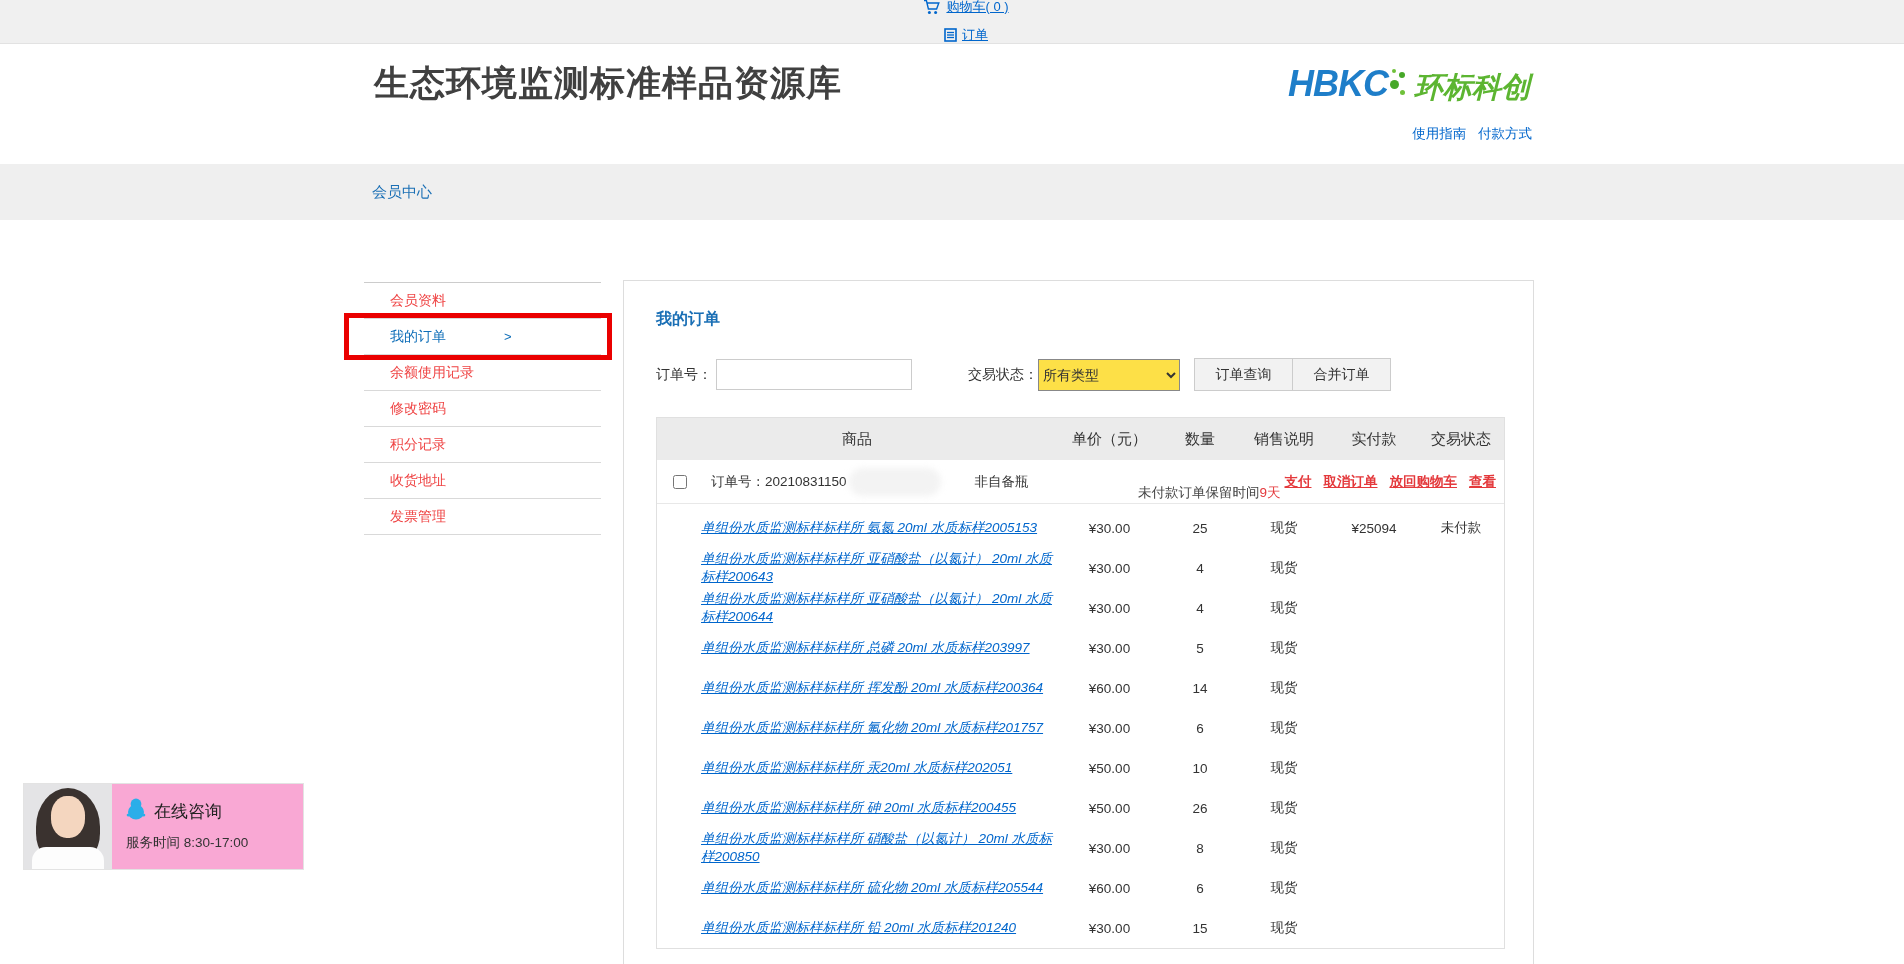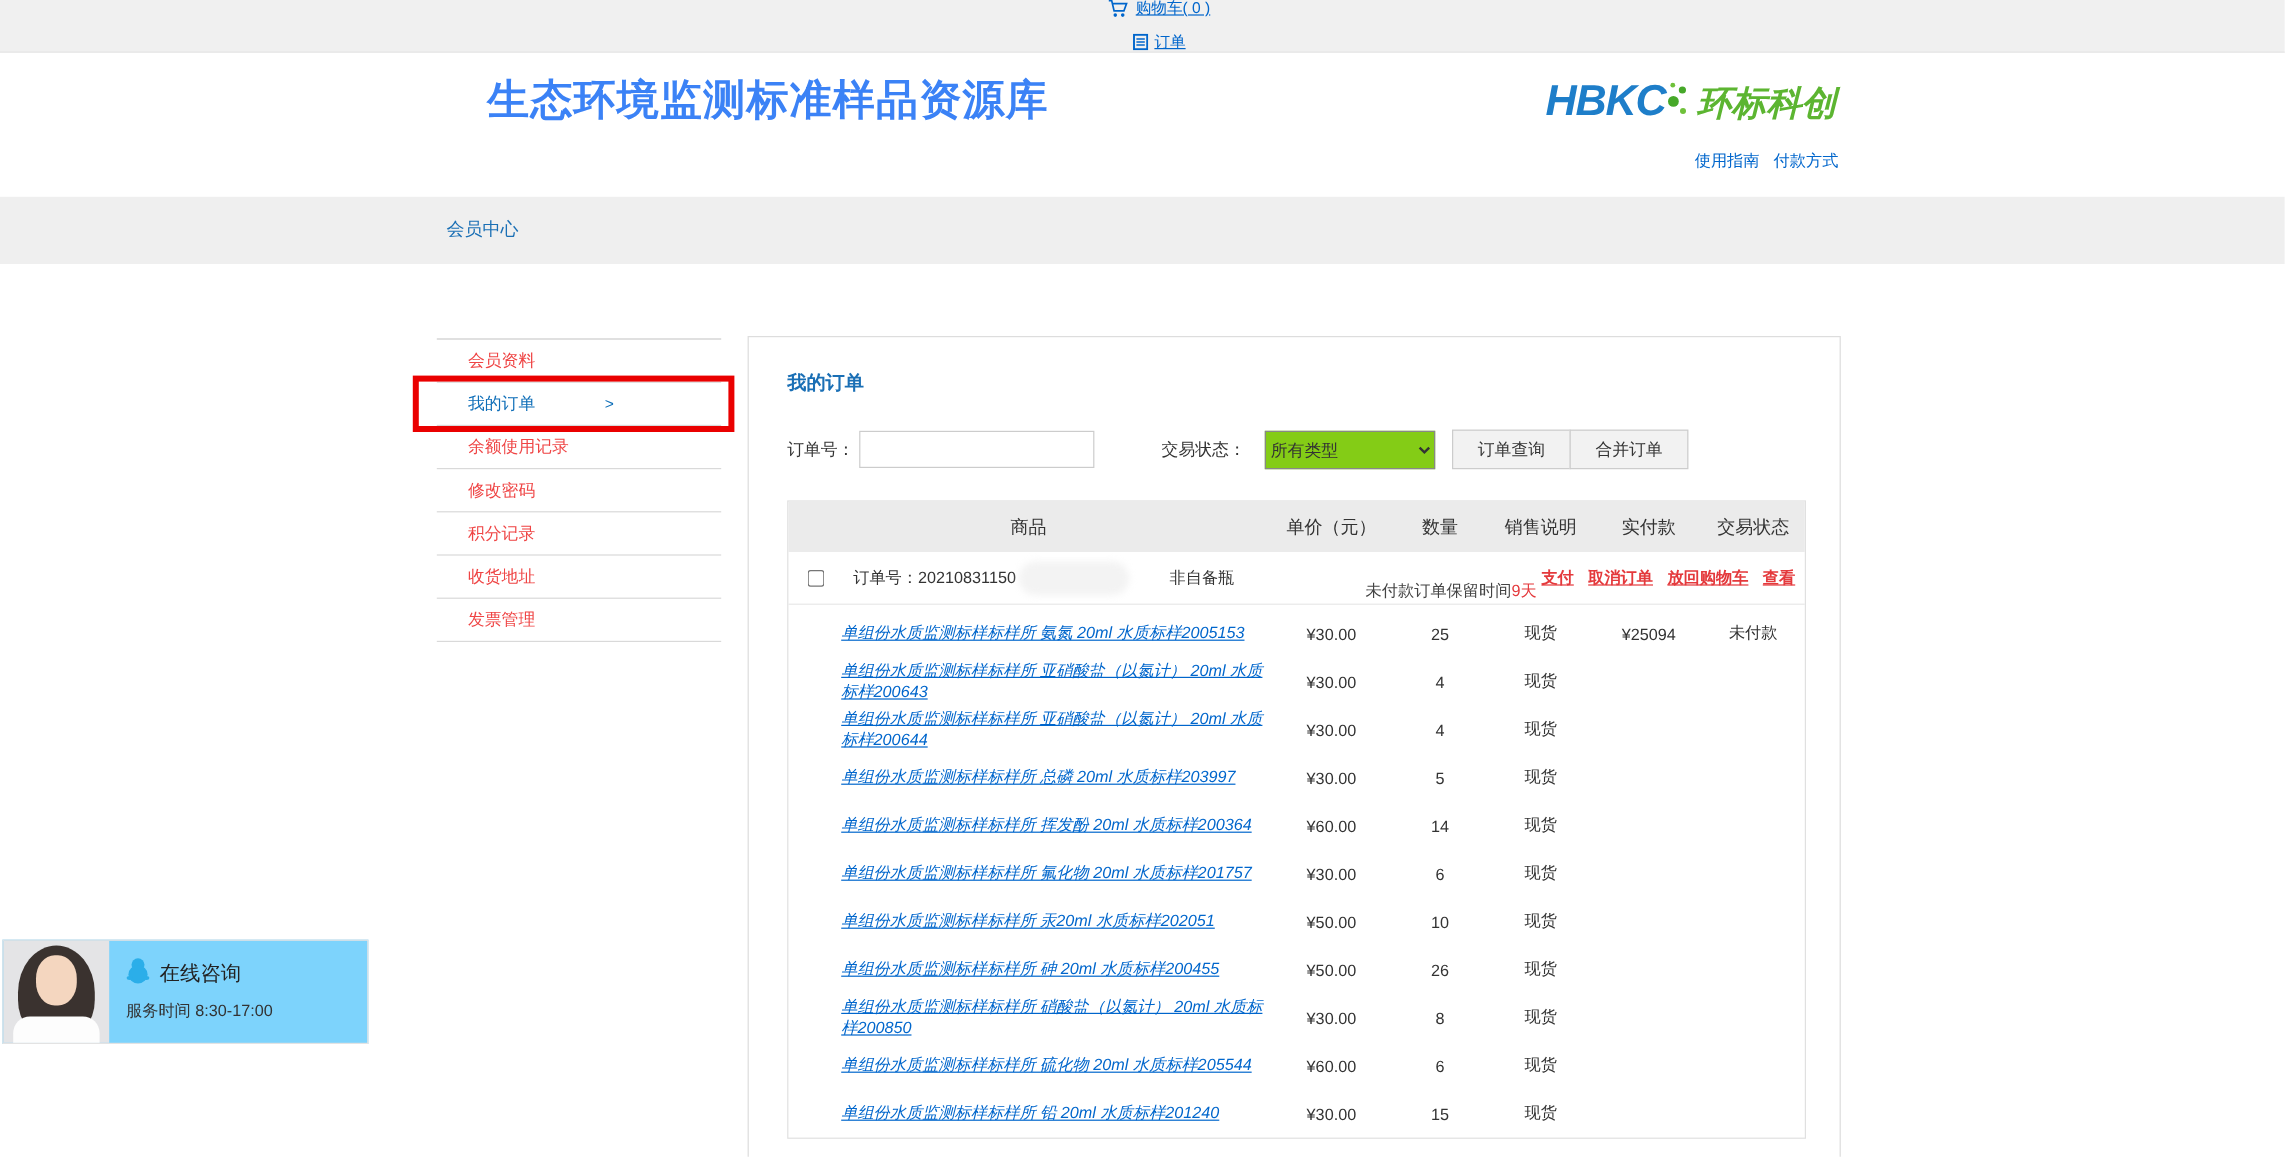--- a/index.html
+++ b/index.html
@@ -10,21 +10,21 @@
 
   
   .topbar { height:44px; background:#f0f0f0; border-bottom:1px solid #e2e2e2; }
   .topbar .container { height:44px; display:flex; align-items:center; justify-content:flex-end; gap:10px; font-size:13px; color:#666; }
   .topbar .grp { display:flex; align-items:center; gap:5px; margin-left:28px; }
   .topbar svg { display:block; }
 
   
   .header { background:#fff; }
   .header .container { height:112px; }
-  .site-title { position:absolute; left:2px; top:16px; font-size:35px; font-weight:bold; color:#3b82f6; letter-spacing:1px; white-space:nowrap;margin-left:32px; }
+  .site-title { position:absolute; left:2px; top:16px; font-size:35px; font-weight:bold; color:#404040; letter-spacing:1px; white-space:nowrap; }
   .brand { position:absolute; right:2px; top:22px; display:flex; align-items:flex-end; }
   .brand-abbr { font-size:36px; font-weight:900; font-style:italic; color:#1e7ec9; letter-spacing:-1px; line-height:1; }
   .brand-dots { position:relative; width:20px; height:34px; }
   .brand-dots i { position:absolute; border-radius:50%; background:#46a829; }
   .brand-dots i:nth-child(1){ width:9px; height:9px; left:2px; top:12px; }
   .brand-dots i:nth-child(2){ width:6px; height:6px; left:11px; top:4px; }
   .brand-dots i:nth-child(3){ width:5px; height:5px; left:12px; top:22px; background:#6fc13a; }
   .brand-dots i:nth-child(4){ width:4px; height:4px; left:4px; top:1px; background:#6fc13a; }
   .brand-name { font-size:29px; font-weight:900; font-style:italic; color:#5cb531; margin-left:6px; line-height:1; }
   .mainnav { position:absolute; left:0; bottom:10px; display:flex; align-items:center; font-size:16.5px; color:#333; }
@@ -50,21 +50,21 @@
   .side-item .arrow { margin-left:58px; font-size:13px; }
   .hl-box { position:absolute; left:-20px; top:30px; width:268px; height:47px; border:5px solid #ea0000; z-index:5; pointer-events:none; }
 
   
   .panel { margin-left:251px; width:911px; height:700px; border:1px solid #ddd; background:#fff; padding:0 28px 0 32px; }
   .panel-title { margin-top:28px; font-size:16px; font-weight:bold; color:#1a6fb5; }
 
   .searchrow { margin-top:28px; display:flex; align-items:center; font-size:14px; color:#333; }
   .searchrow input[type=text] { width:196px; height:31px; border:1px solid #ccc; margin-left:4px; font-size:14px; padding:0 6px; }
   .lbl-status { margin-left:56px; }
-  .searchrow select { width:142px; height:32px; border:1px solid #888; margin-left:16px; font-size:14px; background:#84cc16; color:#333; }
+  .searchrow select { width:142px; height:32px; border:1px solid #888; margin-left:0; font-size:14px; background:#fde047; color:#333; }
   .btn { width:99px; height:33px; background:#f2f2f2; border:1px solid #ccc; font-size:14px; color:#333; cursor:pointer; font-family:inherit; }
   .btn.first { margin-left:14px; }
   .btn.second { margin-left:-1px; }
 
   
   .ordertable { margin-top:26px; border:1px solid #e0e0e0; }
   .thead { display:flex; align-items:center; height:42px; background:#ebebeb; font-size:15px; color:#333; }
   .col-product { width:400px; text-align:center; }
   .col-price { width:105px; text-align:center; }
   .col-qty { width:76px; text-align:center; }
@@ -82,21 +82,21 @@
   .retain .days { color:#e4393c; }
   .order-actions { display:flex; gap:12px; margin:0 8px 0 4px; }
   .order-actions a { color:#e4393c; font-weight:bold; white-space:nowrap; }
 
   .items { padding-top:4px; }
   .item-row { display:flex; align-items:center; height:40px; font-size:13.5px; color:#333; }
   .item-row .col-product { text-align:left; padding-left:44px; }
   .item-row a { font-size:13.5px;font-style:italic; }
 
   
-  .chat { position:absolute; left:2px; top:783px; width:305px; height:87px; background:#7dd3fc; border:1px solid #e3e3e3; display:flex; }
+  .chat { position:absolute; left:23px; top:783px; width:281px; height:87px; background:#f9a8d4; border:1px solid #e3e3e3; display:flex; }
   .photo { width:88px; height:85px; background:#e4e4e6; position:relative; overflow:hidden; flex:none; }
   .photo .hair { position:absolute; left:12px; top:4px; width:64px; height:78px; background:#3a322f; border-radius:50% 50% 42% 42%; }
   .photo .face { position:absolute; left:27px; top:12px; width:34px; height:42px; background:#f4d6bf; border-radius:46%; }
   .photo .shirt { position:absolute; left:8px; bottom:-4px; width:72px; height:26px; background:#fdfdfd; border-radius:14px 14px 0 0; }
   .chat-text { padding:14px 0 0 14px; }
   .chat-line1 { display:flex; align-items:center; gap:8px; font-size:17px; color:#222; }
   .chat-line2 { margin-top:9px; font-size:13.5px; color:#333; }
 </style>
 </head>
 <body>

